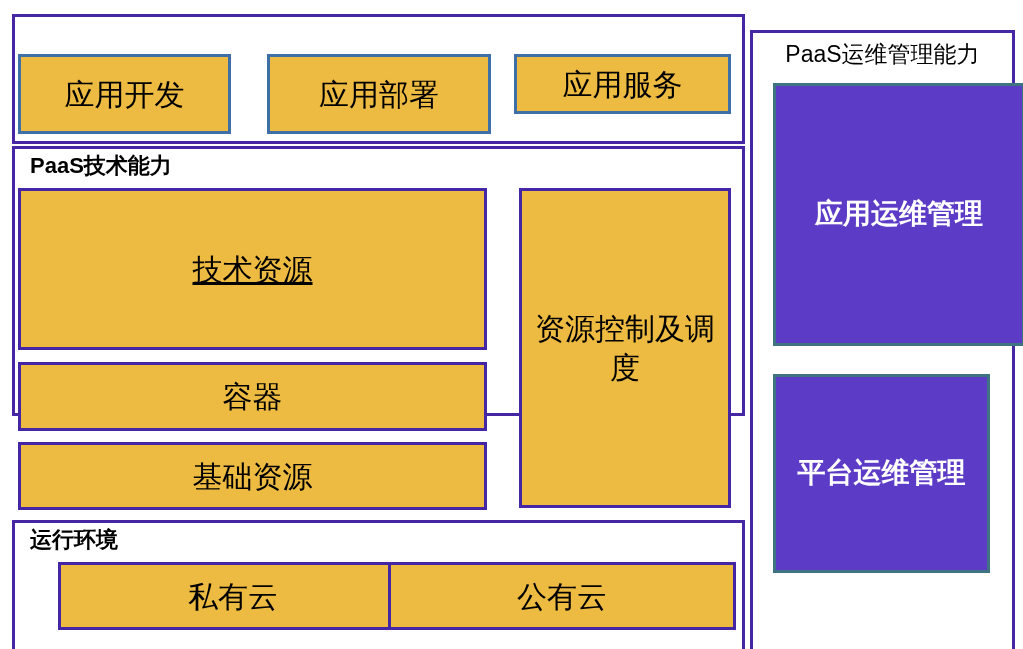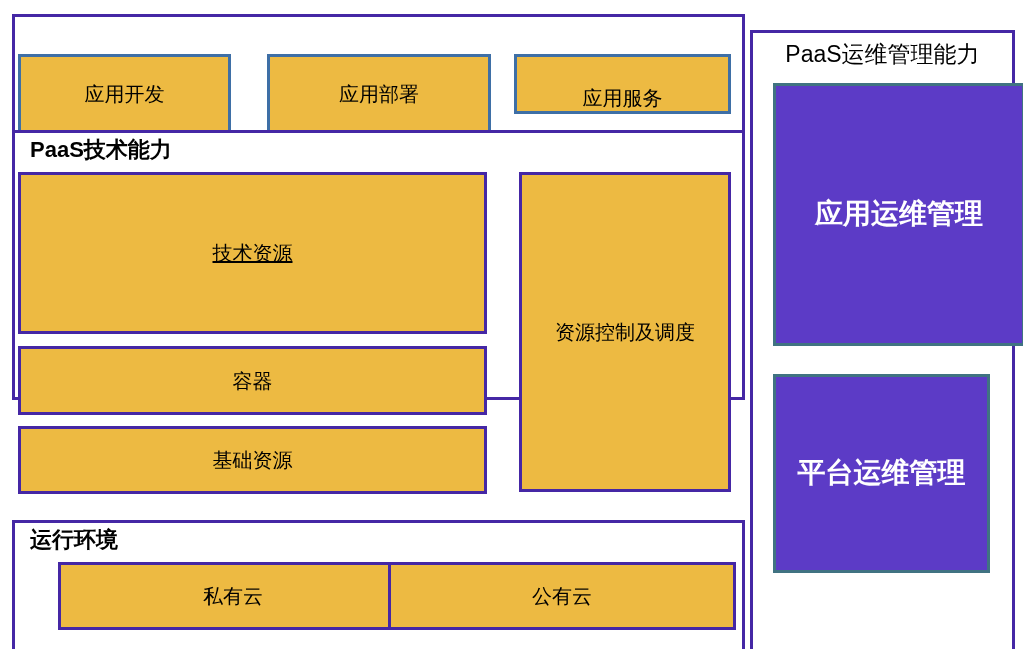--- a/index.html
+++ b/index.html
@@ -20,21 +20,21 @@
   .canvas{position:relative;width:1023px;height:649px;background:#ffffff;overflow:hidden;}
 
   
   .frame{
     position:absolute;
     border:3px solid var(--frame-border);
     background:#ffffff;
     box-sizing:border-box;
   }
   #sec-service{left:12px;top:14px;width:733px;height:130px;}
-  #sec-tech{left:12px;top:130px;width:733px;height:270px;}
+  #sec-tech{left:12px;top:146px;width:733px;height:270px;}
   #sec-runtime{left:12px;top:520px;width:733px;height:150px;}
   #sec-ops{left:750px;top:13px;width:265px;height:628px;margin-top:17px;}
 
   
   .sec-title{
     position:absolute;
     font-size:22px;font-weight:bold;
     white-space:nowrap;color:var(--black-text);
     line-height:1.15;
   }
@@ -42,30 +42,30 @@
   #title-tech{left:15px;top:4px;}
   #title-runtime{left:15px;top:4px;}
   #title-ops{left:0;top:8px;width:259px;text-align:center;font-weight:normal;font-size:23px;}
 
   
   .gold-box{
     position:absolute;
     background:var(--gold-fill);
     box-sizing:border-box;
     display:flex;align-items:center;justify-content:center;
-    font-size:20px;color:var(--black-text);
+    font-size:30px;color:var(--black-text);
     text-align:center;line-height:1.3;
   }
   .b-blue{border:3px solid var(--blue-border);}
   .b-purple{border:3px solid var(--frame-border);}
 
   
   #box-app-dev{left:3px;top:37px;width:213px;height:80px;}
   #box-app-deploy{left:252px;top:37px;width:224px;height:80px;text-align:center;}
-  #box-app-service{left:499px;top:37px;width:217px;height:60px;align-items:flex-end;}
+  #box-app-service{left:499px;top:37px;width:217px;height:60px;}
 
   
   #box-tech-res{left:3px;top:39px;width:469px;height:162px;text-decoration:underline;}
   #box-container{left:3px;top:213px;width:469px;height:69px;}
   #box-base-res{left:3px;top:293px;width:469px;height:68px;}
   #box-res-ctl{left:504px;top:39px;width:212px;height:320px;}
   #box-res-ctl .box-label{display:inline-block;max-width:185px;}
 
   
   #box-private-cloud{left:3px;top:39px;width:350px;height:68px;margin-left:40px;}

